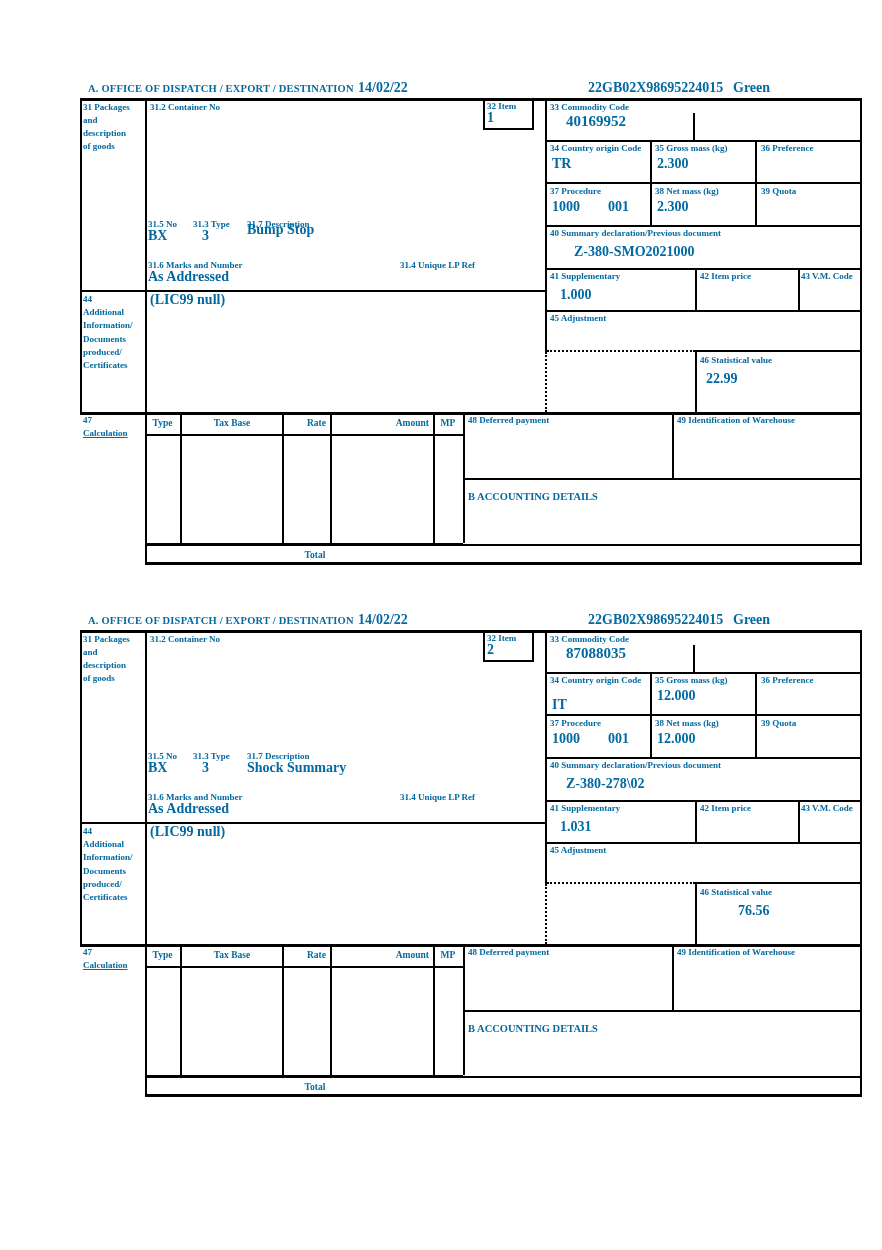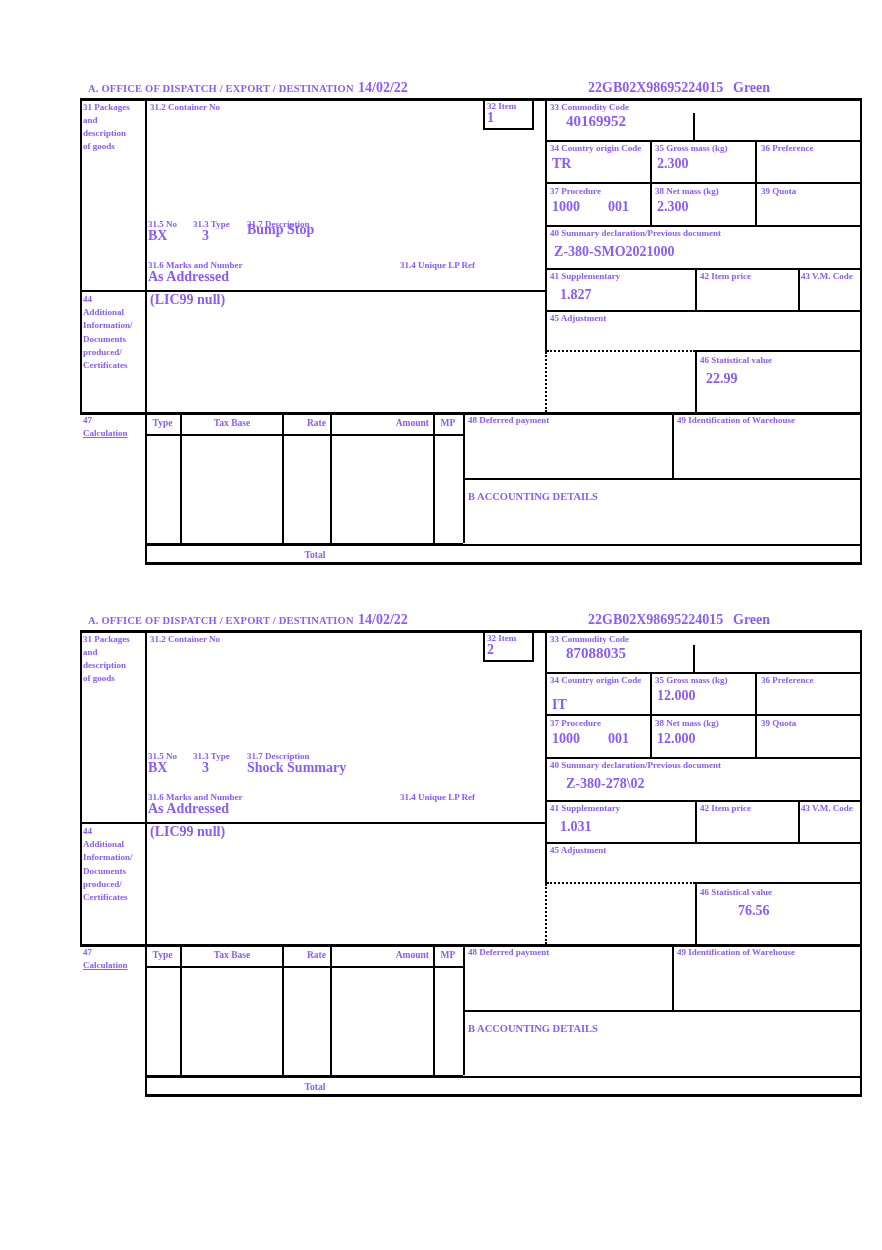--- a/index.html
+++ b/index.html
@@ -1,16 +1,16 @@
 <!DOCTYPE html>
 <html><head>
 <meta charset="utf-8">
 <style>
   html,body { margin:0; padding:0; background:#fff; }
-  .sheet { position:relative; width:882px; height:1250px; background:#fff; color:#8b5cf6;
+  .sheet { position:relative; width:882px; height:1250px; background:#fff; color:#0369a1;
            font-family:"Liberation Serif", serif; overflow:hidden; }
   .section { position:absolute; left:80px; width:782px; height:486px; }
   .fb  { position:absolute; left:0; top:18px; width:636px; height:467px; }
   .hl  { position:absolute; font:bold 10.5px/13px "Liberation Serif",serif; white-space:nowrap; letter-spacing:0.2px; }
   .hv  { position:absolute; font:bold 14px/16px "Liberation Serif",serif; white-space:nowrap; }
   .lb  { position:absolute; font:bold 9px/11px "Liberation Serif",serif; white-space:nowrap; }
   .val { position:absolute; font:bold 14px/16px "Liberation Serif",serif; white-space:nowrap; }
   .big { font-size:15px; }
   .th  { position:absolute; font:bold 9.5px/12px "Liberation Serif",serif; white-space:nowrap; }
   .acct{ position:absolute; font:bold 10.5px/13px "Liberation Serif",serif; white-space:nowrap; }
@@ -102,23 +102,23 @@
       <div class="lb" style="left:575px;top:45px">35 Gross mass (kg)</div>
       <div class="val" style="left:577px;top:58px">2.300</div>
       <div class="lb" style="left:681px;top:45px">36 Preference</div>
       <div class="lb" style="left:470px;top:88px">37 Procedure</div>
       <div class="val" style="left:472px;top:101px">1000</div>
       <div class="val" style="left:528px;top:101px">001</div>
       <div class="lb" style="left:575px;top:88px">38 Net mass (kg)</div>
       <div class="val" style="left:577px;top:101px">2.300</div>
       <div class="lb" style="left:681px;top:88px">39 Quota</div>
       <div class="lb" style="left:470px;top:130px">40 Summary declaration/Previous document</div>
-      <div class="val" style="left:474px;top:146px">Z-380-SMO2021000</div>
+      <div class="val" style="left:494px;top:146px">Z-380-SMO2021000</div>
       <div class="lb" style="left:470px;top:173px">41 Supplementary</div>
-      <div class="val" style="left:480px;top:189px">1.827</div>
+      <div class="val" style="left:480px;top:189px">1.000</div>
       <div class="lb" style="left:620px;top:173px">42 Item price</div>
       <div class="lb" style="left:721px;top:173px">43 V.M. Code</div>
       <div class="lb" style="left:470px;top:215px">45 Adjustment</div>
       <div class="lb" style="left:620px;top:257px">46 Statistical value</div>
       <div class="val" style="left:626px;top:273px">22.99</div>
 
       <div class="th ctr" style="left:65px;top:319px;width:35px">Type</div>
       <div class="th ctr" style="left:102px;top:319px;width:100px">Tax Base</div>
       <div class="th rgt" style="left:202px;top:319px;width:44px">Rate</div>
       <div class="th rgt" style="left:252px;top:319px;width:97px">Amount</div>

